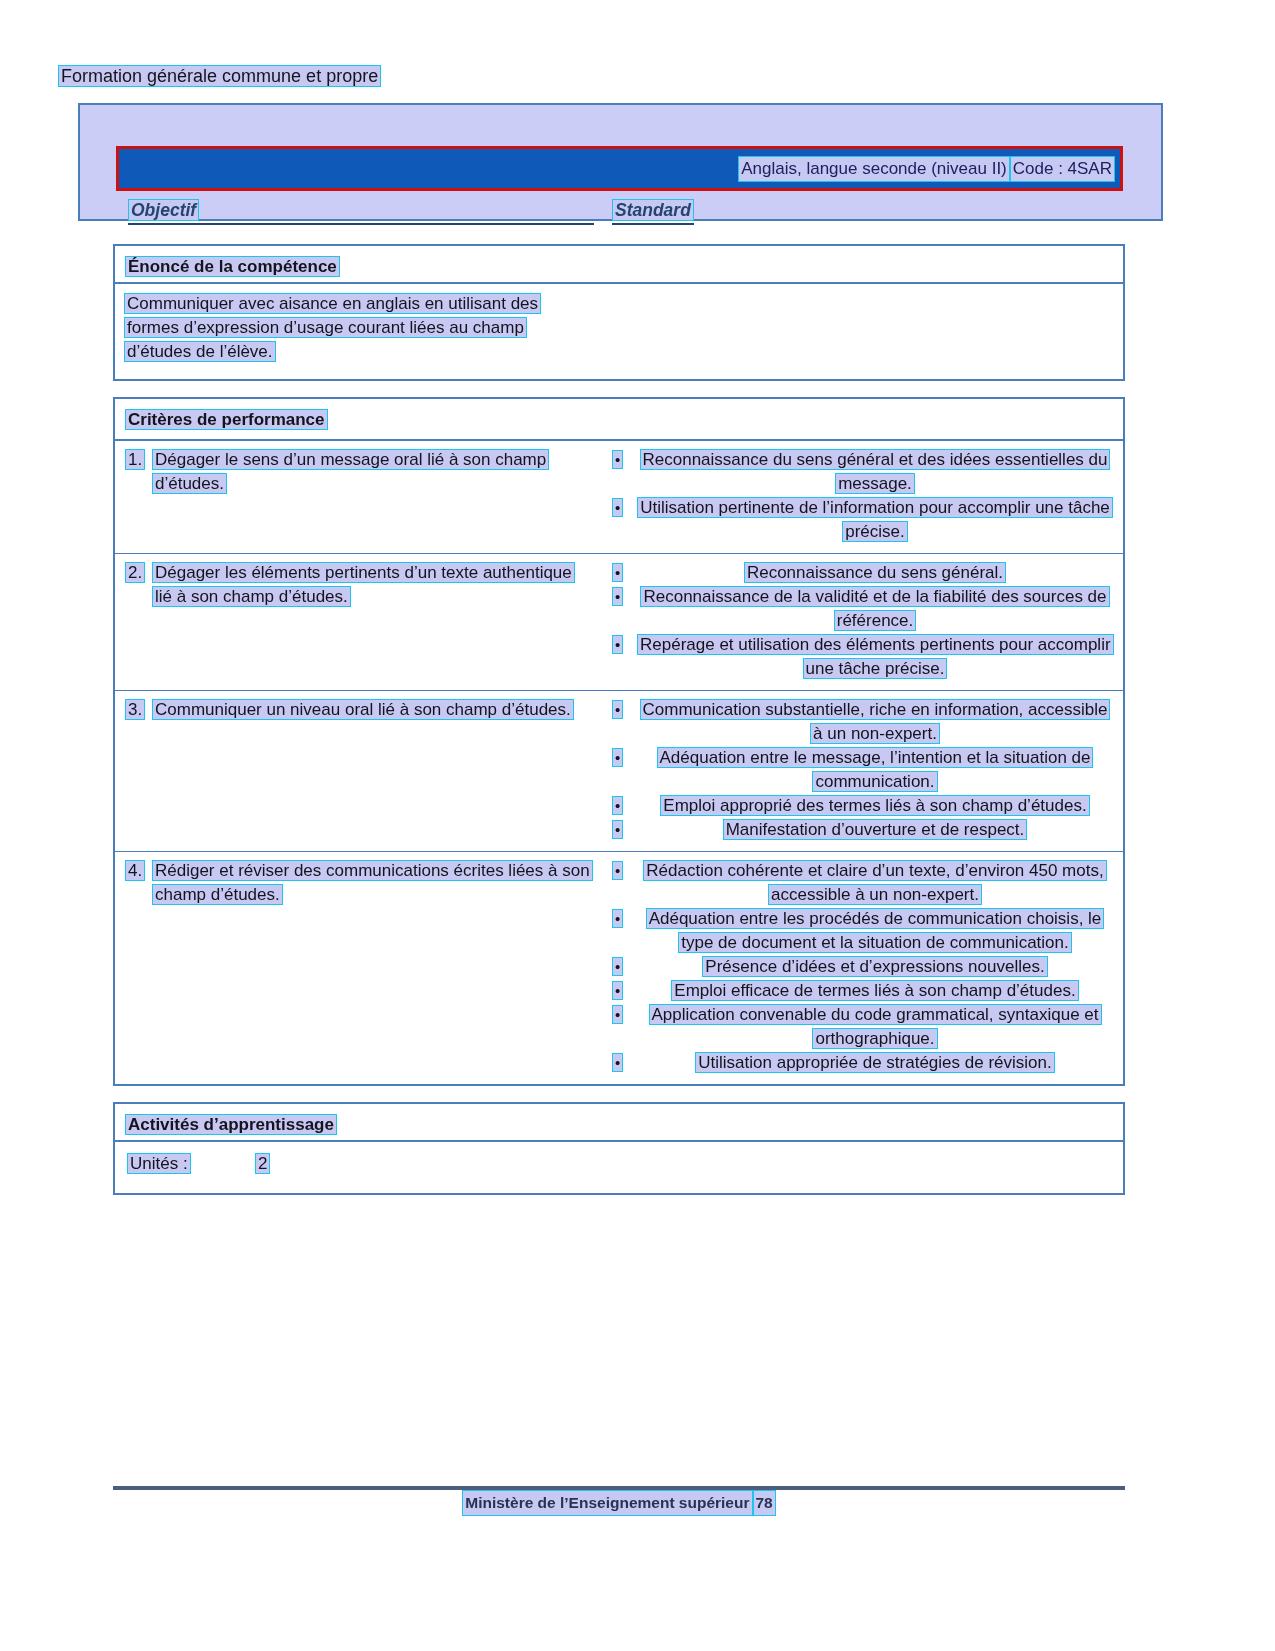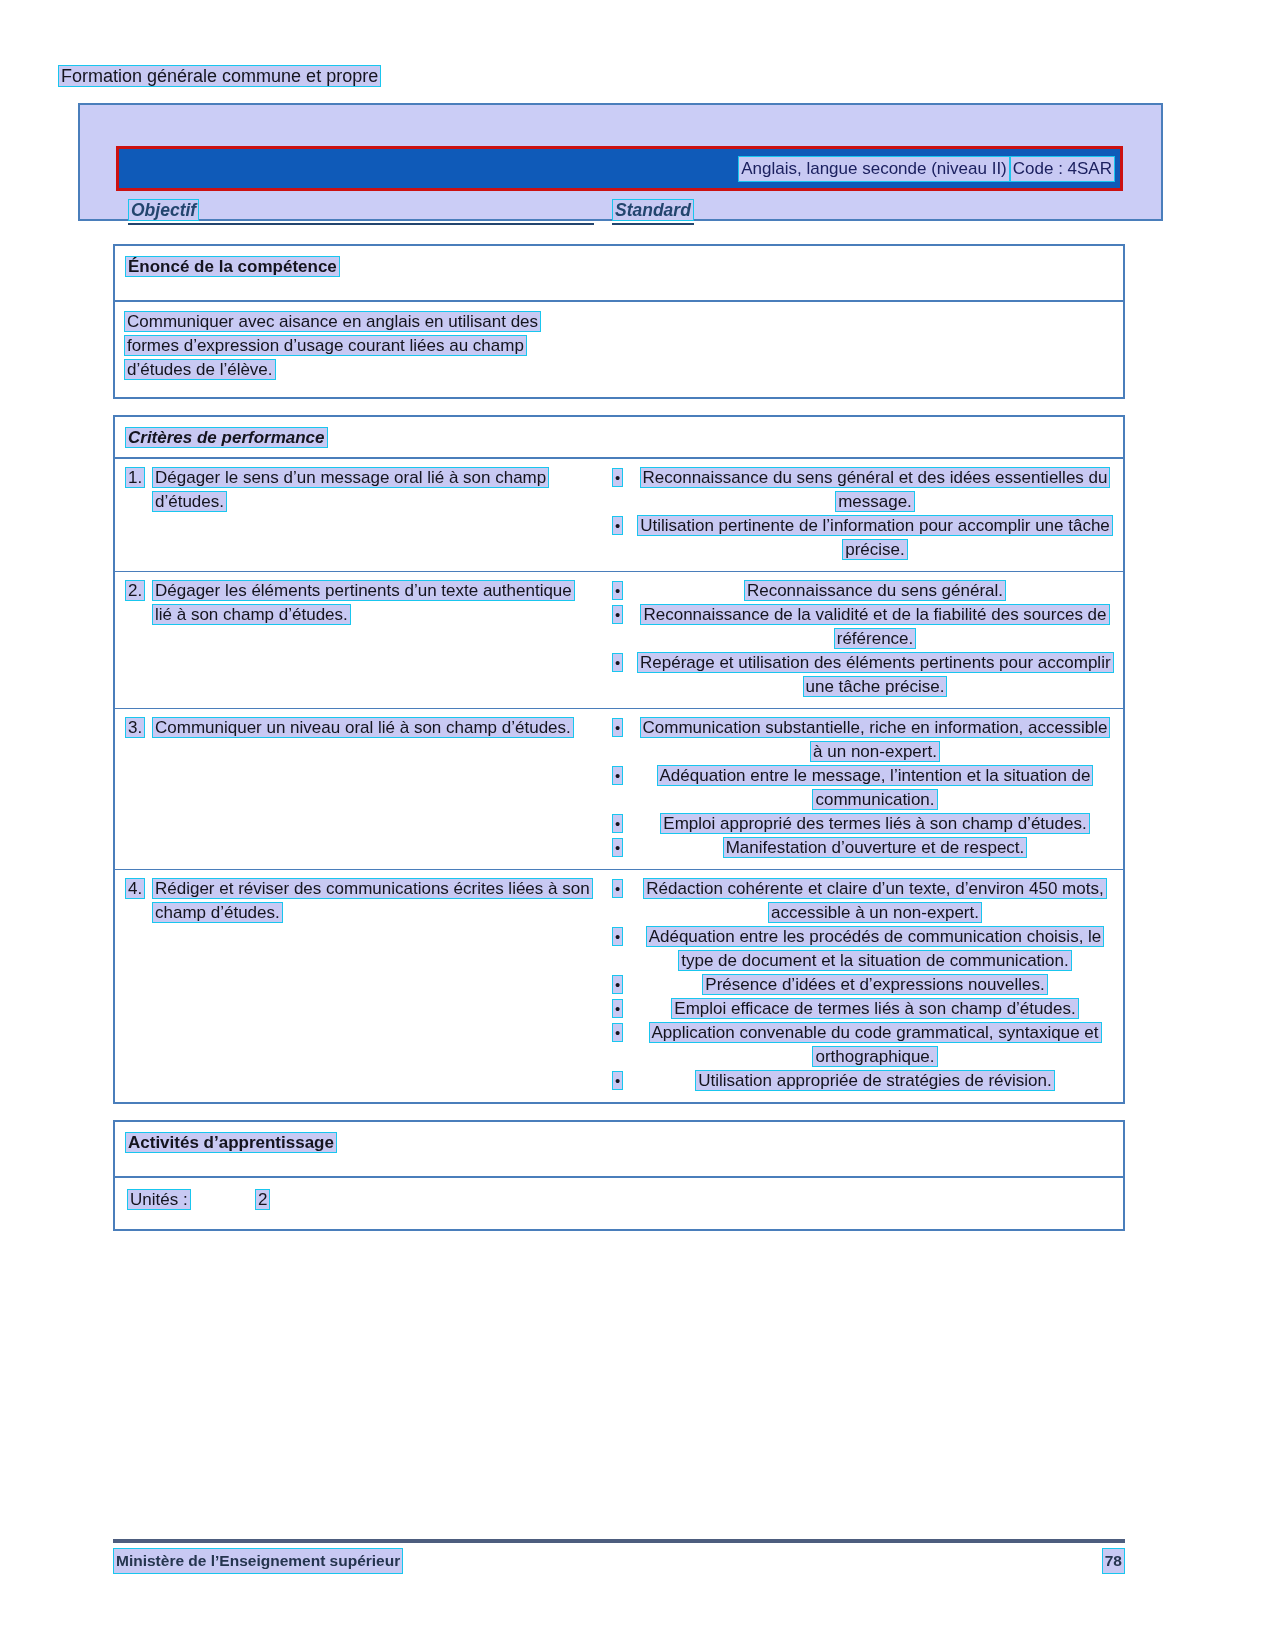--- a/index.html
+++ b/index.html
@@ -37,46 +37,46 @@
     border:3px solid var(--title-bar-border);
     display:flex;align-items:center;justify-content:flex-end;
     padding:0 5px;color:#1c2160;font-size:17px;
   }
   .obj-std{display:flex;margin-top:8px;font-style:italic;font-weight:bold;font-size:17.5px;color:#23456e;line-height:22px;}
   .obj-col{margin-left:12px;width:466px;border-bottom:2px solid #23456e;padding-bottom:2px;margin-right:18px;}
   .std-col{border-bottom:2px solid #23456e;padding-bottom:2px;}
 
   .box{margin:16px 0 0 113px;width:1012px;border:2.5px solid var(--table-border);background:#fff;}
   .box-first{margin-top:23px;}
-  .box-heading{padding:9px 10px 21px;border-bottom:2px solid var(--table-border);font-weight:bold;font-size:17px;}
+  .box-heading{padding:9px 10px 3px;border-bottom:2px solid var(--table-border);font-weight:bold;font-size:17px;}
   .enonce-body{padding:8px 9px 15px;}
   .enonce-width{width:445px;}
 
   .t-head{display:flex;padding:9px 10px 7px;border-bottom:2px solid var(--table-border);font-weight:bold;font-size:17px;}
   .t-head .h-left{width:487px;}
-  .t-head .h-right{flex:1;font-style:italic;}
+  .t-head .h-right{flex:1;}
   .t-row{display:flex;padding:7px 10px 9px;}
   .t-row + .t-row{border-top:1.6px solid var(--table-border);}
   .cell-el{width:487px;display:flex;flex:none;}
   .el-num{width:27px;flex:none;}
   .el-text-wrap{width:438px;}
   .cell-cr{flex:1;}
   .crit{display:flex;}
   .crit-bullet{width:25px;flex:none;font-size:15px;}
   .crit-text-wrap{width:476px;text-align:center;}
 
   .act-body{padding:8px 0 16px;}
   .act-row{display:flex;padding:1.5px 12px;}
   .act-label-w1{width:128px;flex:none;}
   .act-label-w2{width:252px;flex:none;}
 
   .footer{
-    position:absolute;left:113px;top:1539px;width:1012px;
-    border-top:4px solid var(--footer-rule);padding-top:5px;
-    display:flex;justify-content:space-between;
+    position:absolute;left:113px;top:1486px;width:1012px;
+    border-top:4px solid var(--footer-rule);
+    display:flex;justify-content:center;
     font-weight:bold;font-size:15.5px;color:#25354f;
   }
 </style>
 </head>
 <body>
 
 <div class="header-note">
   <span class="hl">Formation générale commune et propre</span>
 </div>
 

